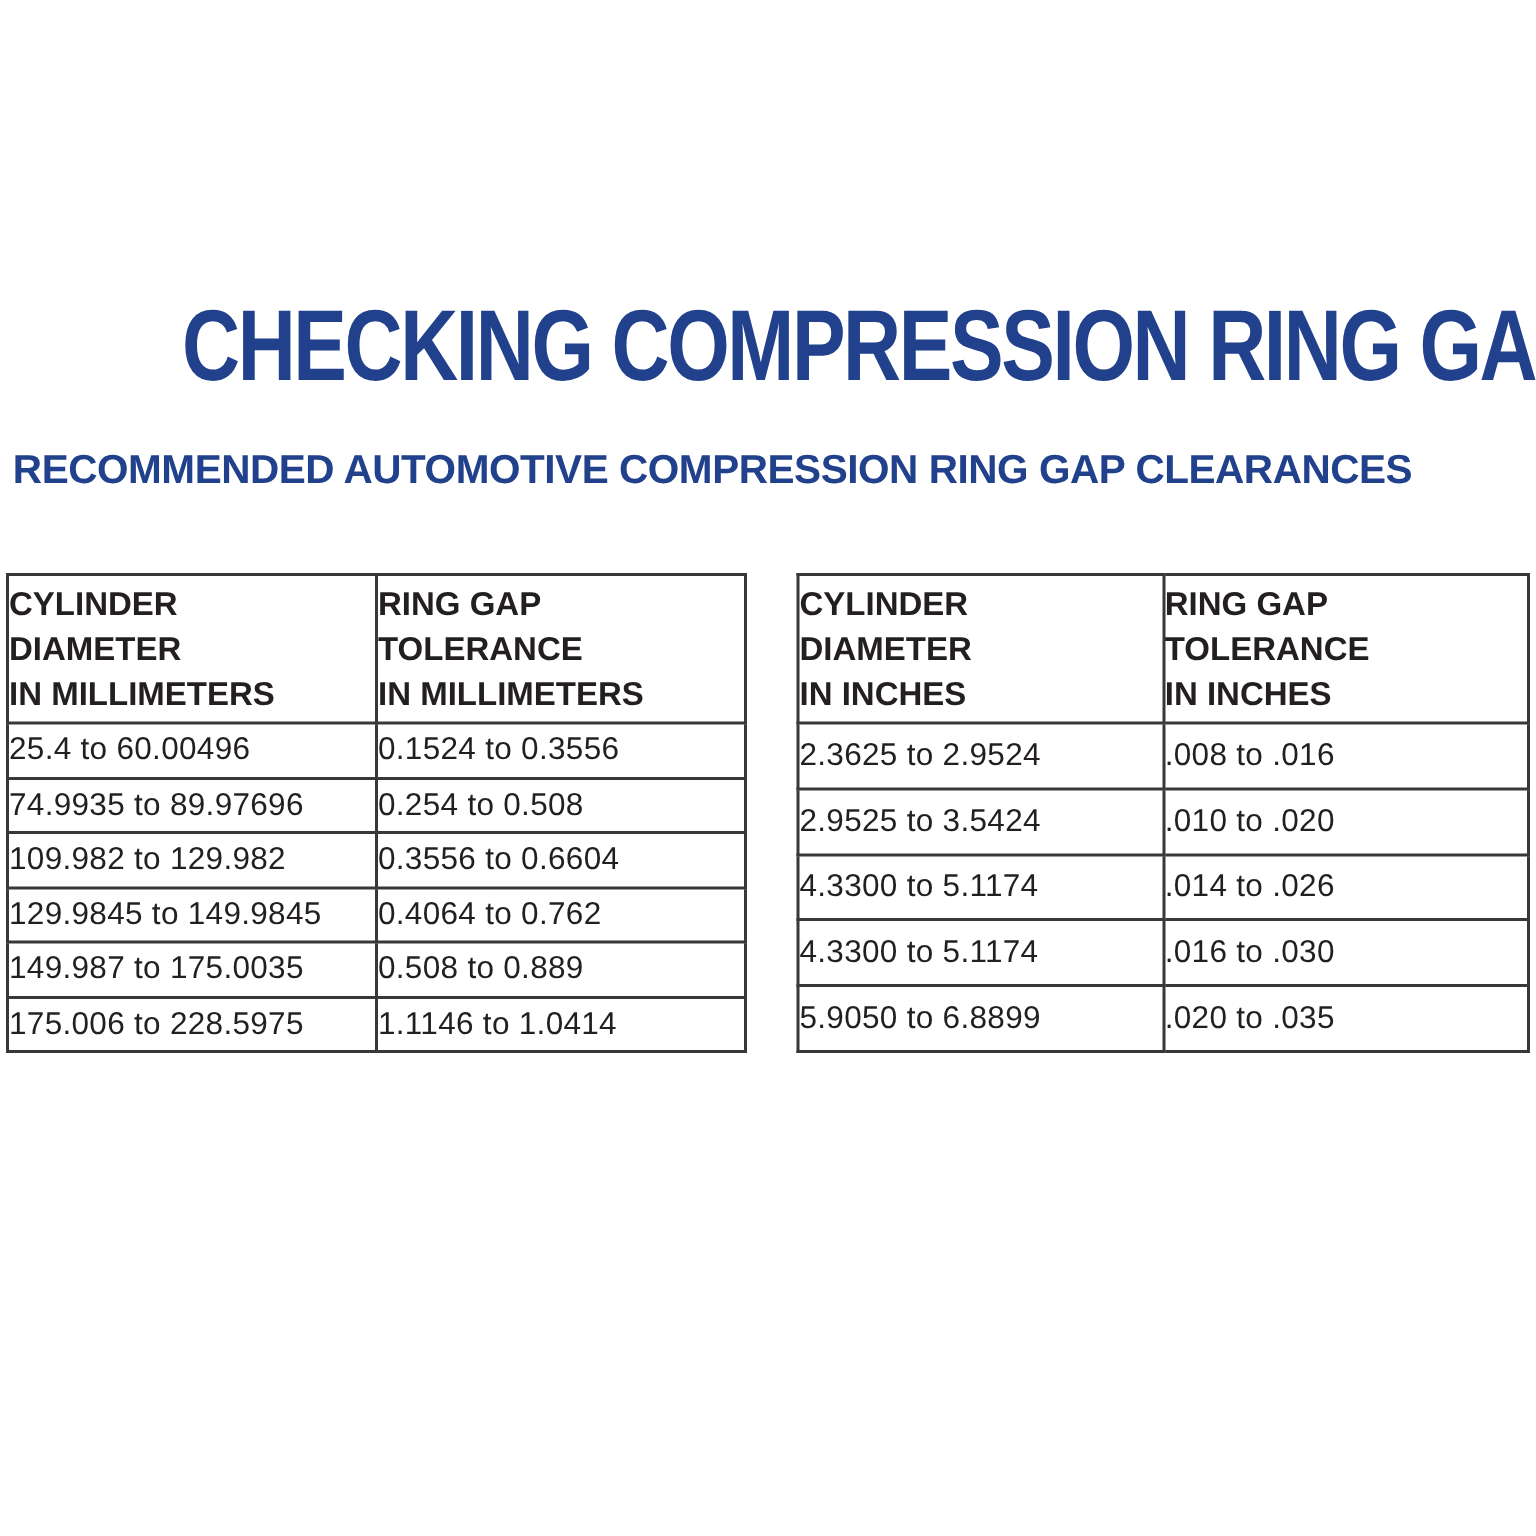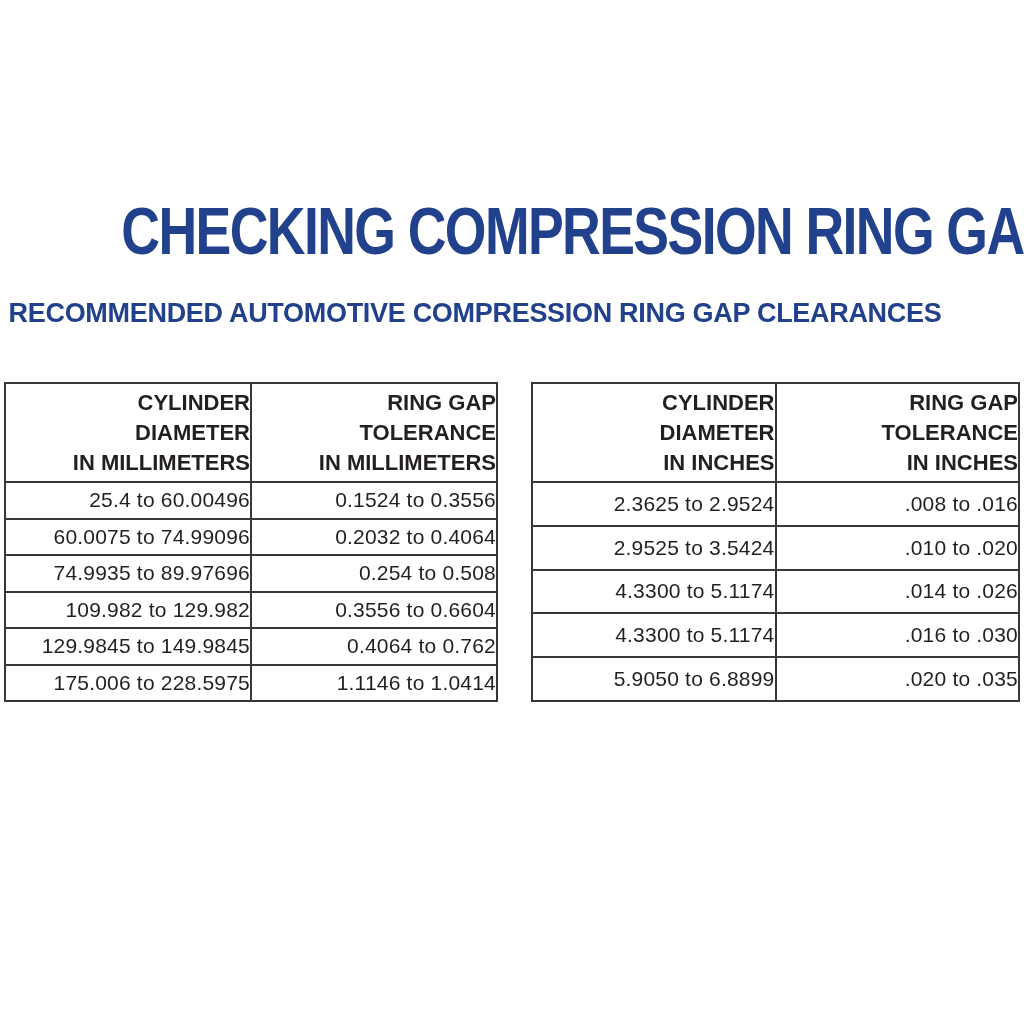--- a/index.html
+++ b/index.html
@@ -51,21 +51,21 @@
   }
   table.ring-table {
     border-collapse: collapse;
     table-layout: fixed;
     background: #ffffff;
   }
   table.ring-table.metric { width: 494px; }
   table.ring-table.inch   { width: 489px; }
   .ring-table th, .ring-table td {
     border: 2px solid #383838;
-    text-align: right;
+    text-align: left;
     vertical-align: middle;
     color: #231f20;
   }
   .ring-table th {
     height: 99px;
     font-size: 22px;
     line-height: 30px;
     font-weight: bold;
     width: 50%;
   }
@@ -101,34 +101,34 @@
           <div>IN MILLIMETERS</div>
         </th>
       </tr>
     </thead>
     <tbody>
       <tr>
         <td>25.4 to 60.00496</td>
         <td>0.1524 to 0.3556</td>
       </tr>
       <tr>
-        <td>60.0075 to 74.99096</td>
-        <td>0.2032 to 0.4064</td>
-      </tr>
-      <tr>
         <td>74.9935 to 89.97696</td>
         <td>0.254 to 0.508</td>
       </tr>
       <tr>
         <td>109.982 to 129.982</td>
         <td>0.3556 to 0.6604</td>
       </tr>
       <tr>
         <td>129.9845 to 149.9845</td>
         <td>0.4064 to 0.762</td>
+      </tr>
+      <tr>
+        <td>149.987 to 175.0035</td>
+        <td>0.508 to 0.889</td>
       </tr>
       <tr>
         <td>175.006 to 228.5975</td>
         <td>1.1146 to 1.0414</td>
       </tr>
     </tbody>
   </table>
 
   <table class="ring-table inch">
     <thead>

